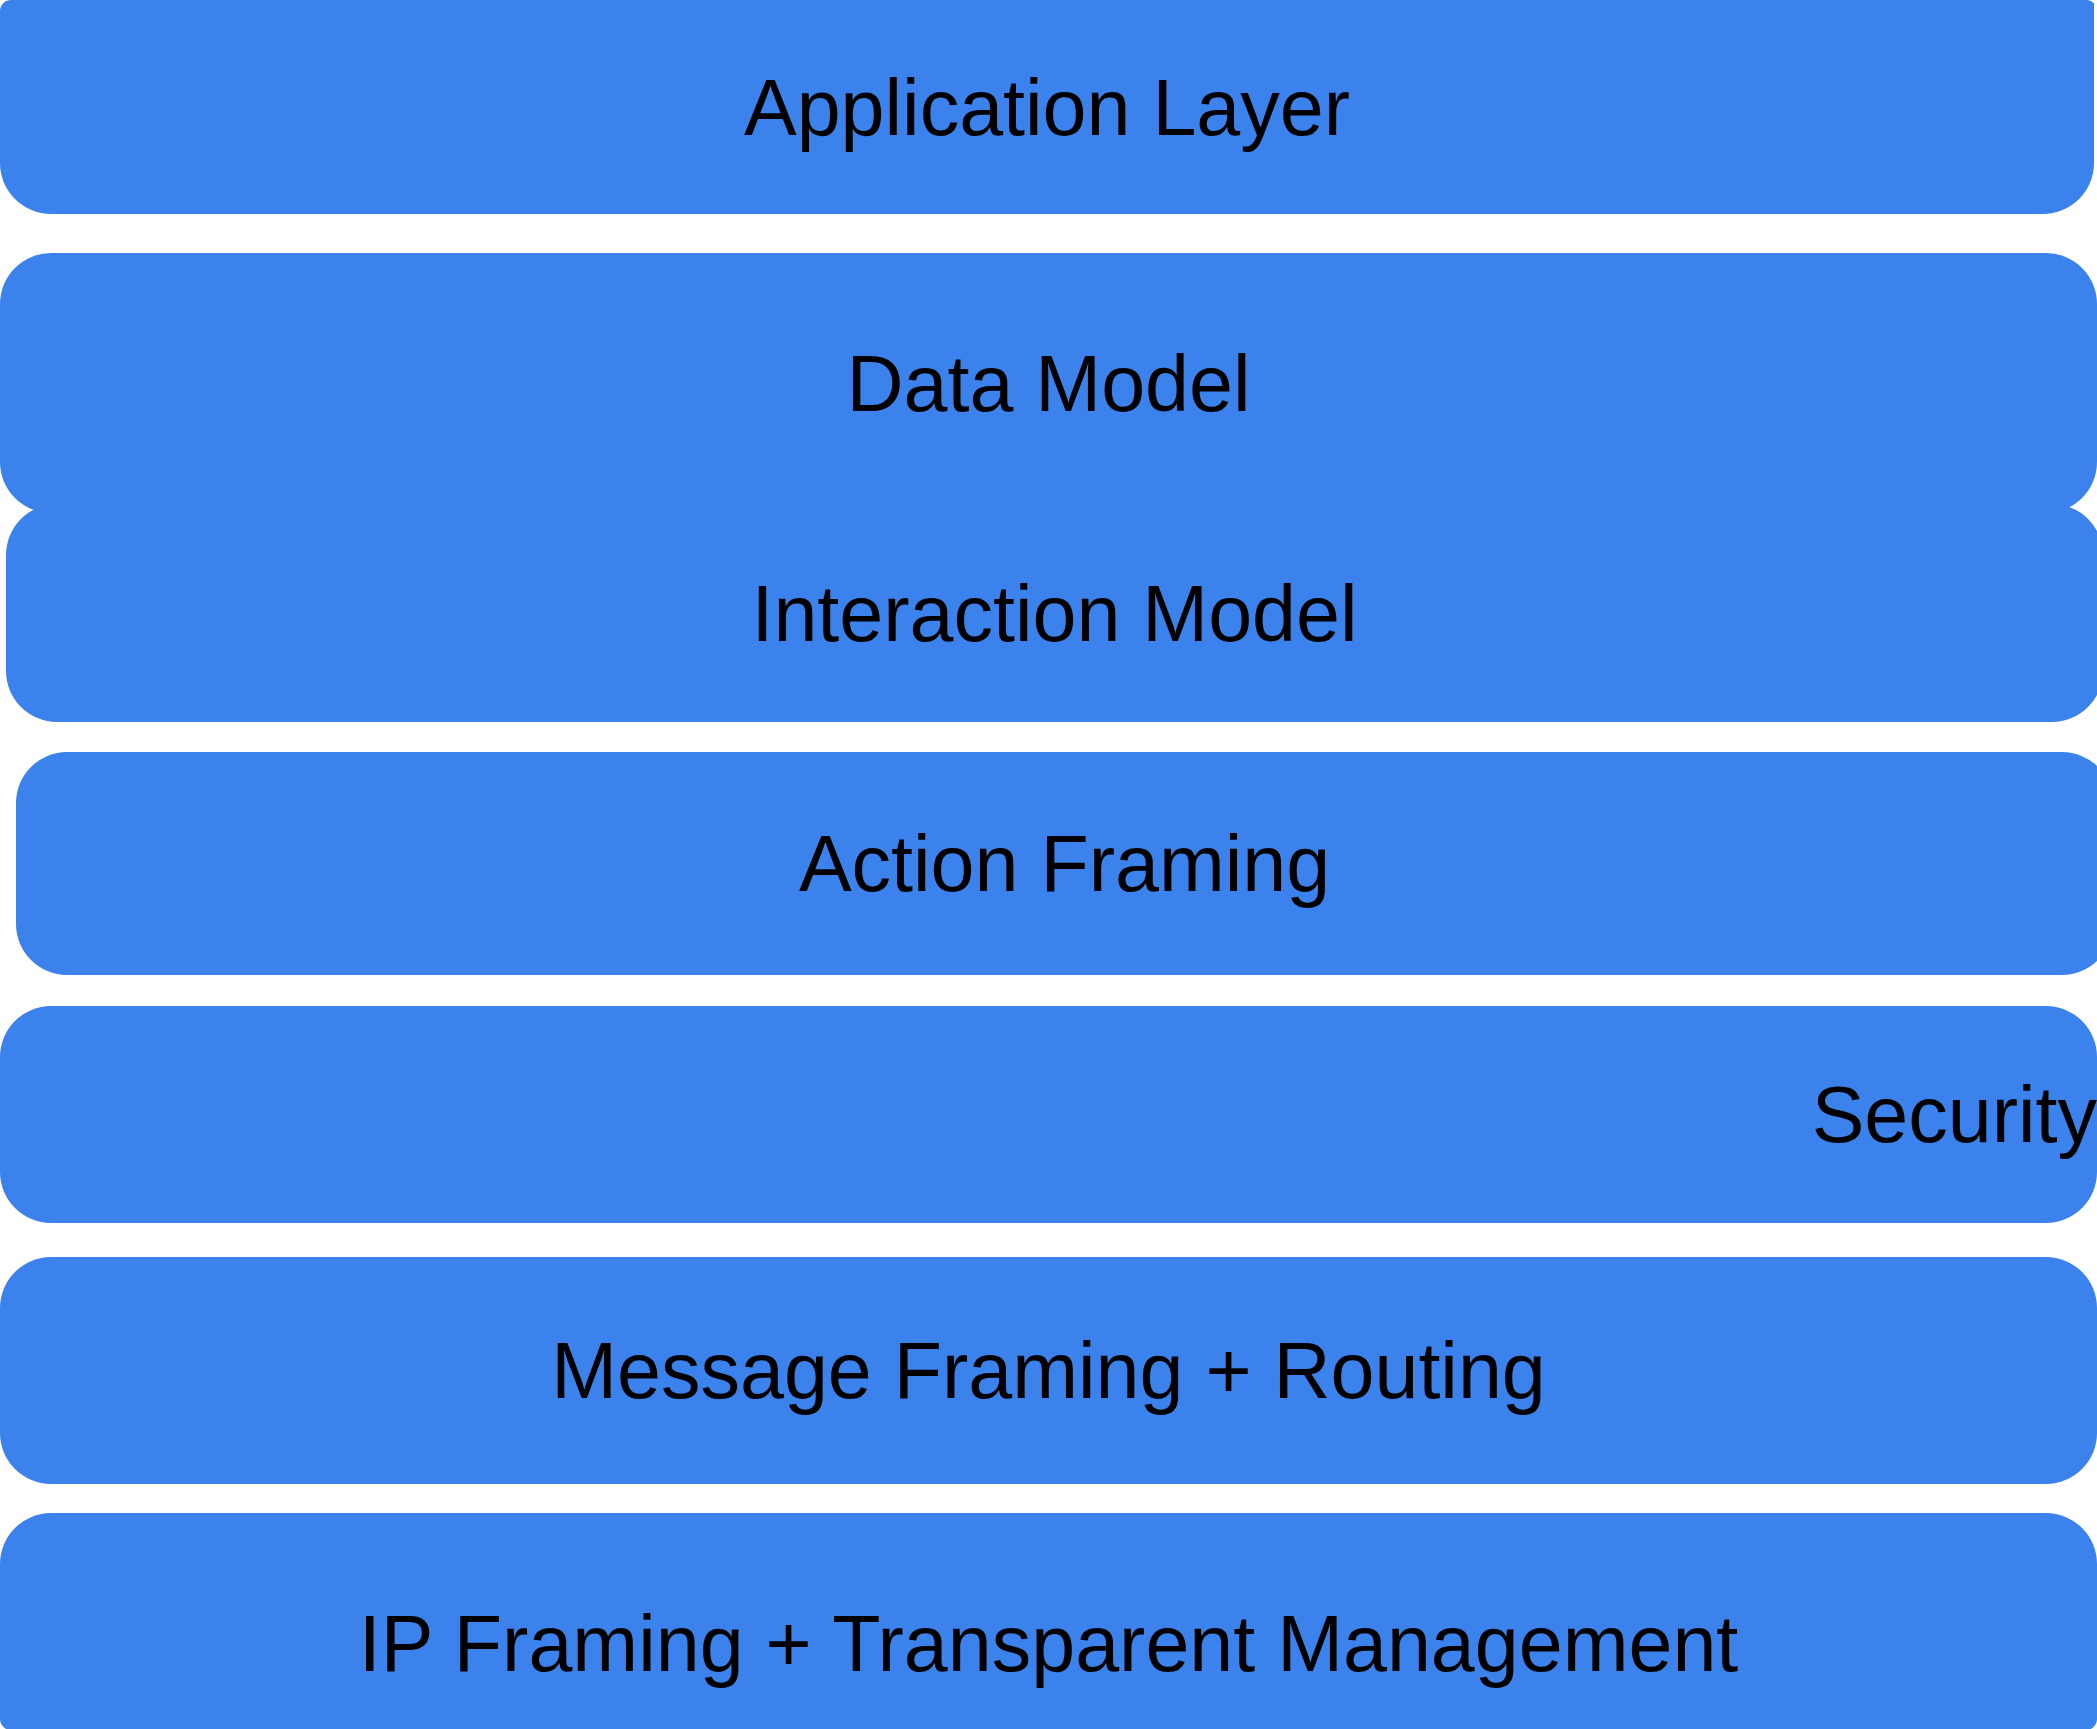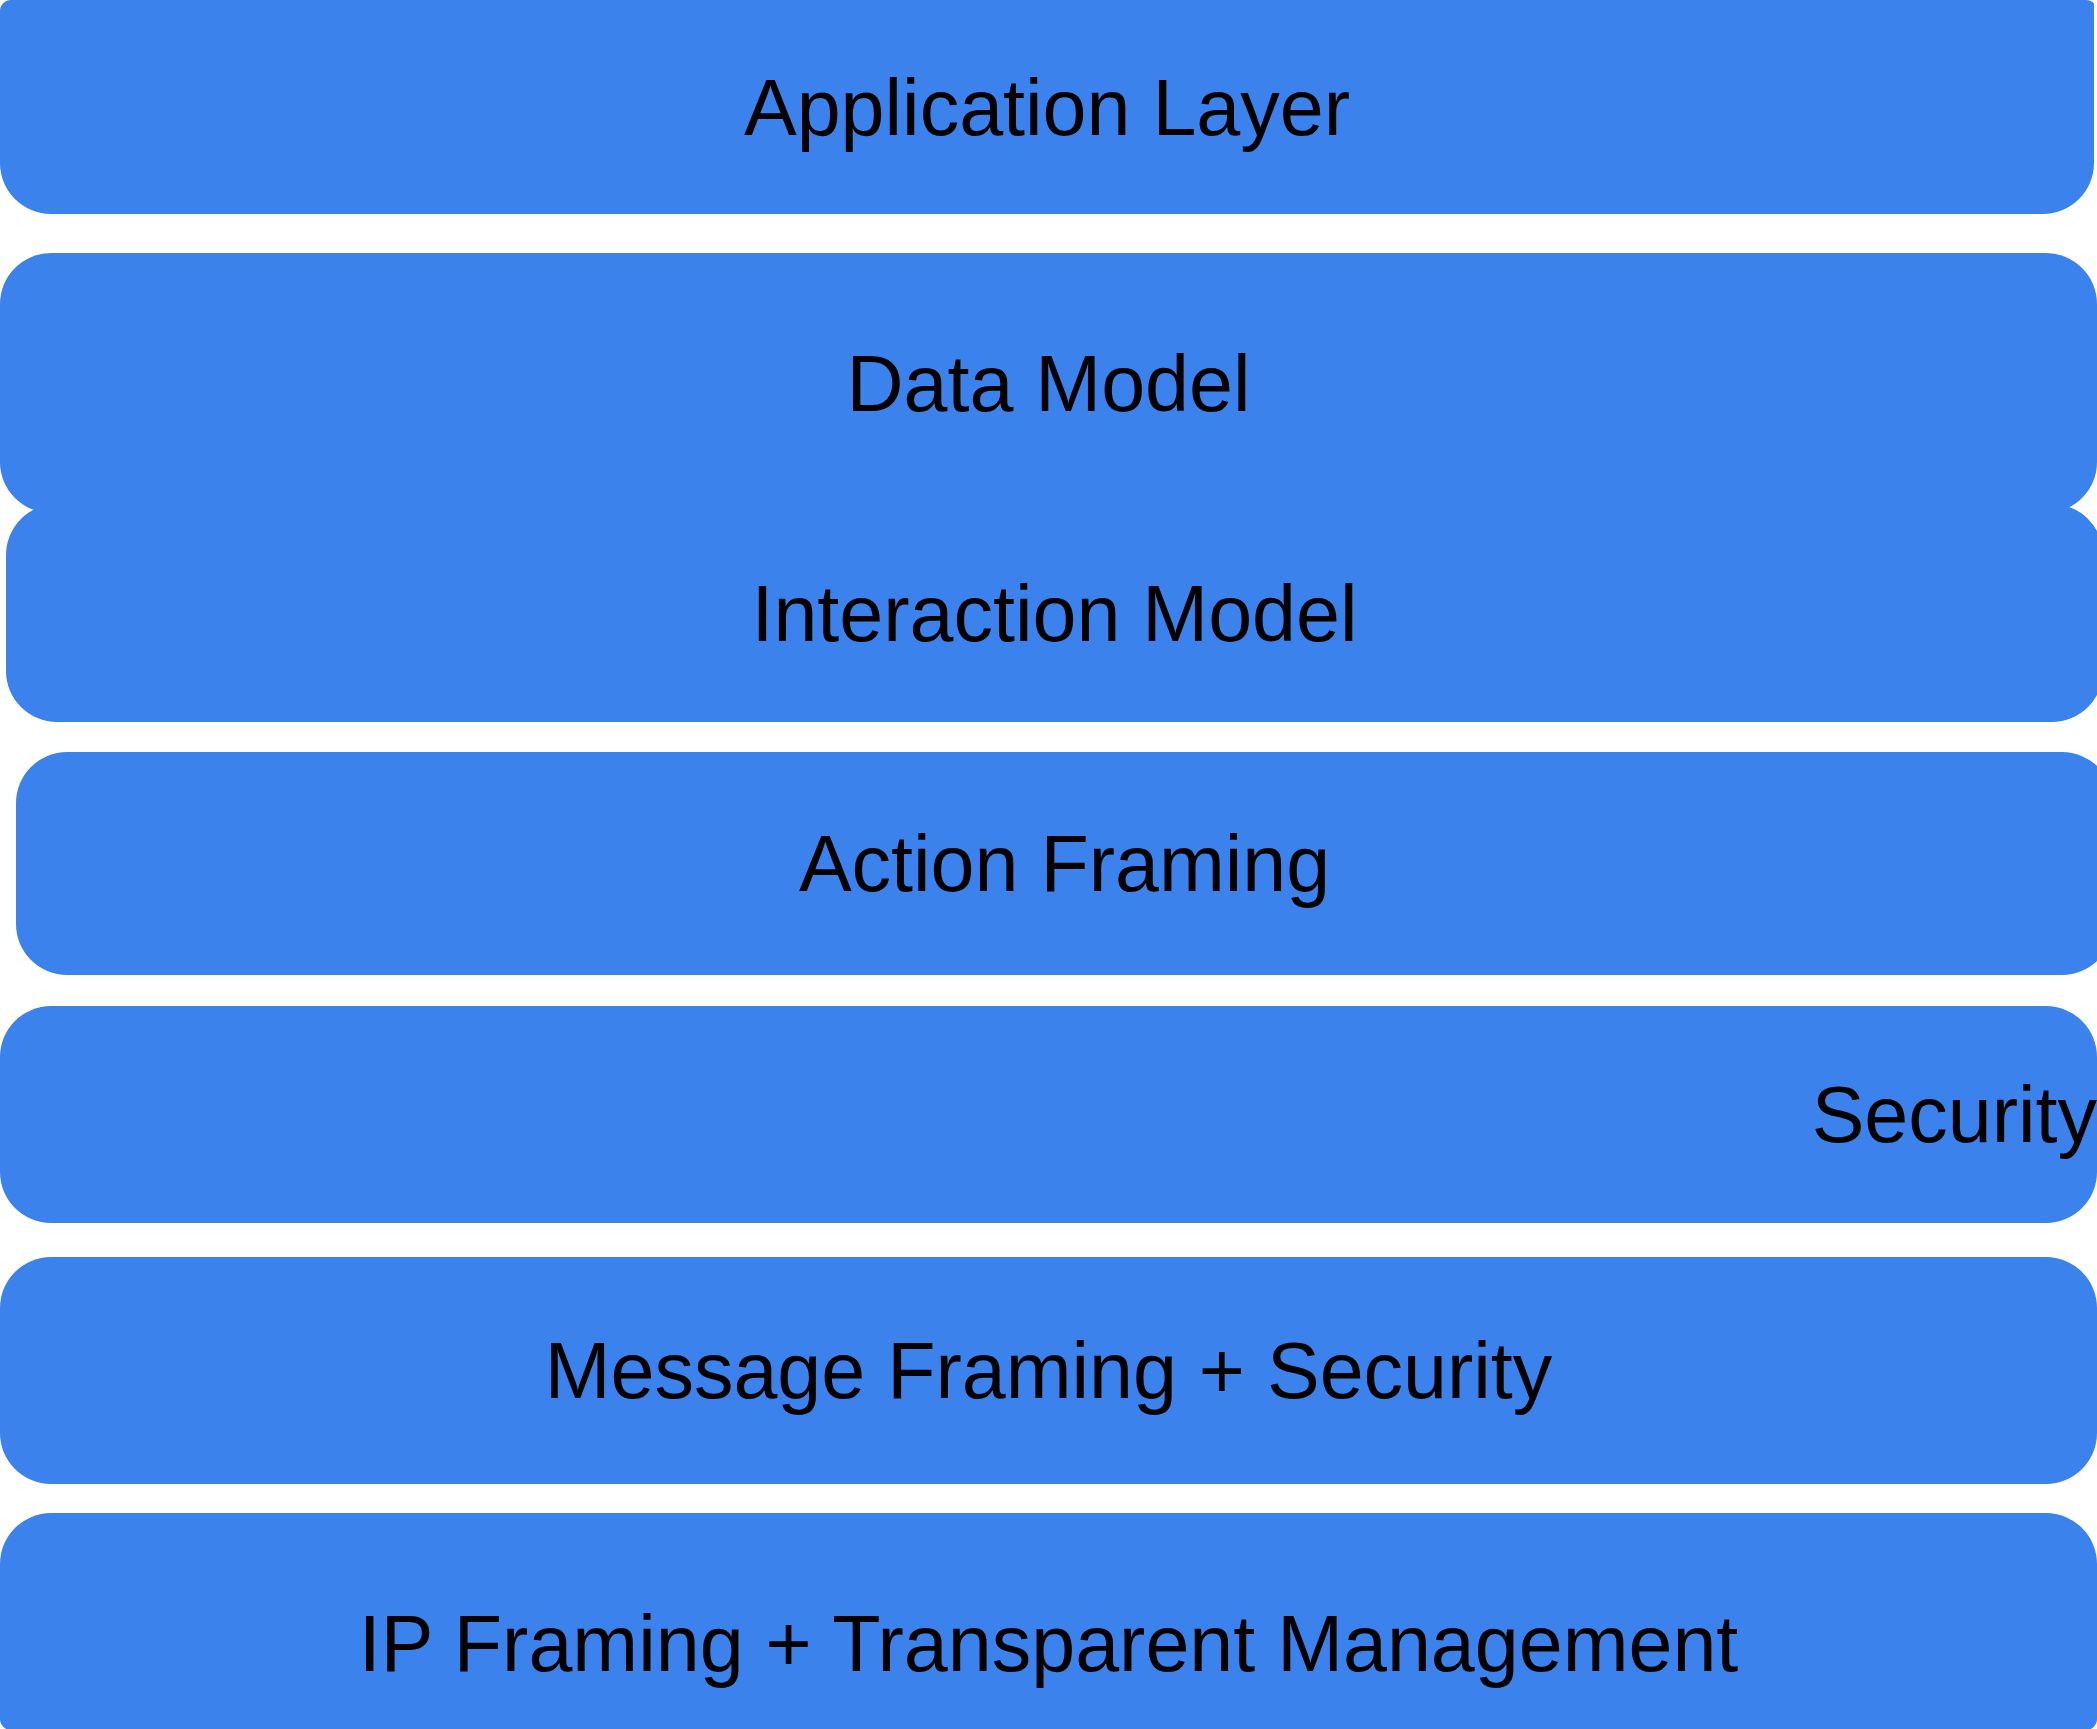--- a/index.html
+++ b/index.html
@@ -72,21 +72,21 @@
 
   <div class="layer-bar bar-3">
     <span class="layer-label">Action Framing</span>
   </div>
 
   <div class="layer-bar bar-4">
     <span class="layer-label">Security</span>
   </div>
 
   <div class="layer-bar bar-5">
-    <span class="layer-label">Message Framing + Security</span>
+    <span class="layer-label">Message Framing + Routing</span>
   </div>
 
   <div class="layer-bar bar-6">
     <span class="layer-label">IP Framing + Transparent Management</span>
   </div>
 
 </div>
 
 
 </body></html>

